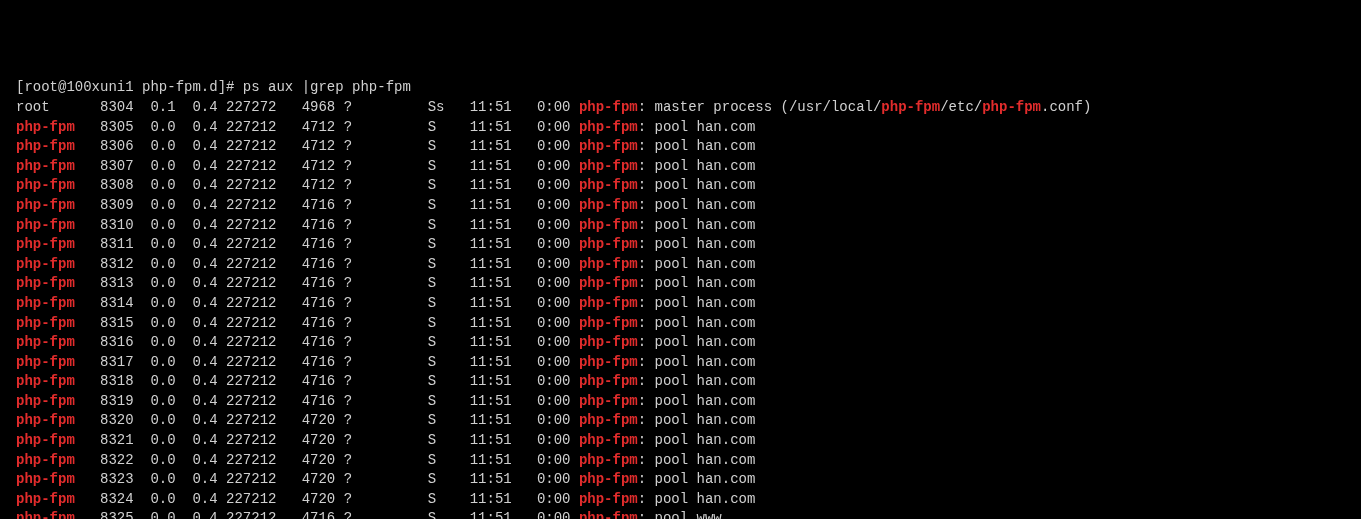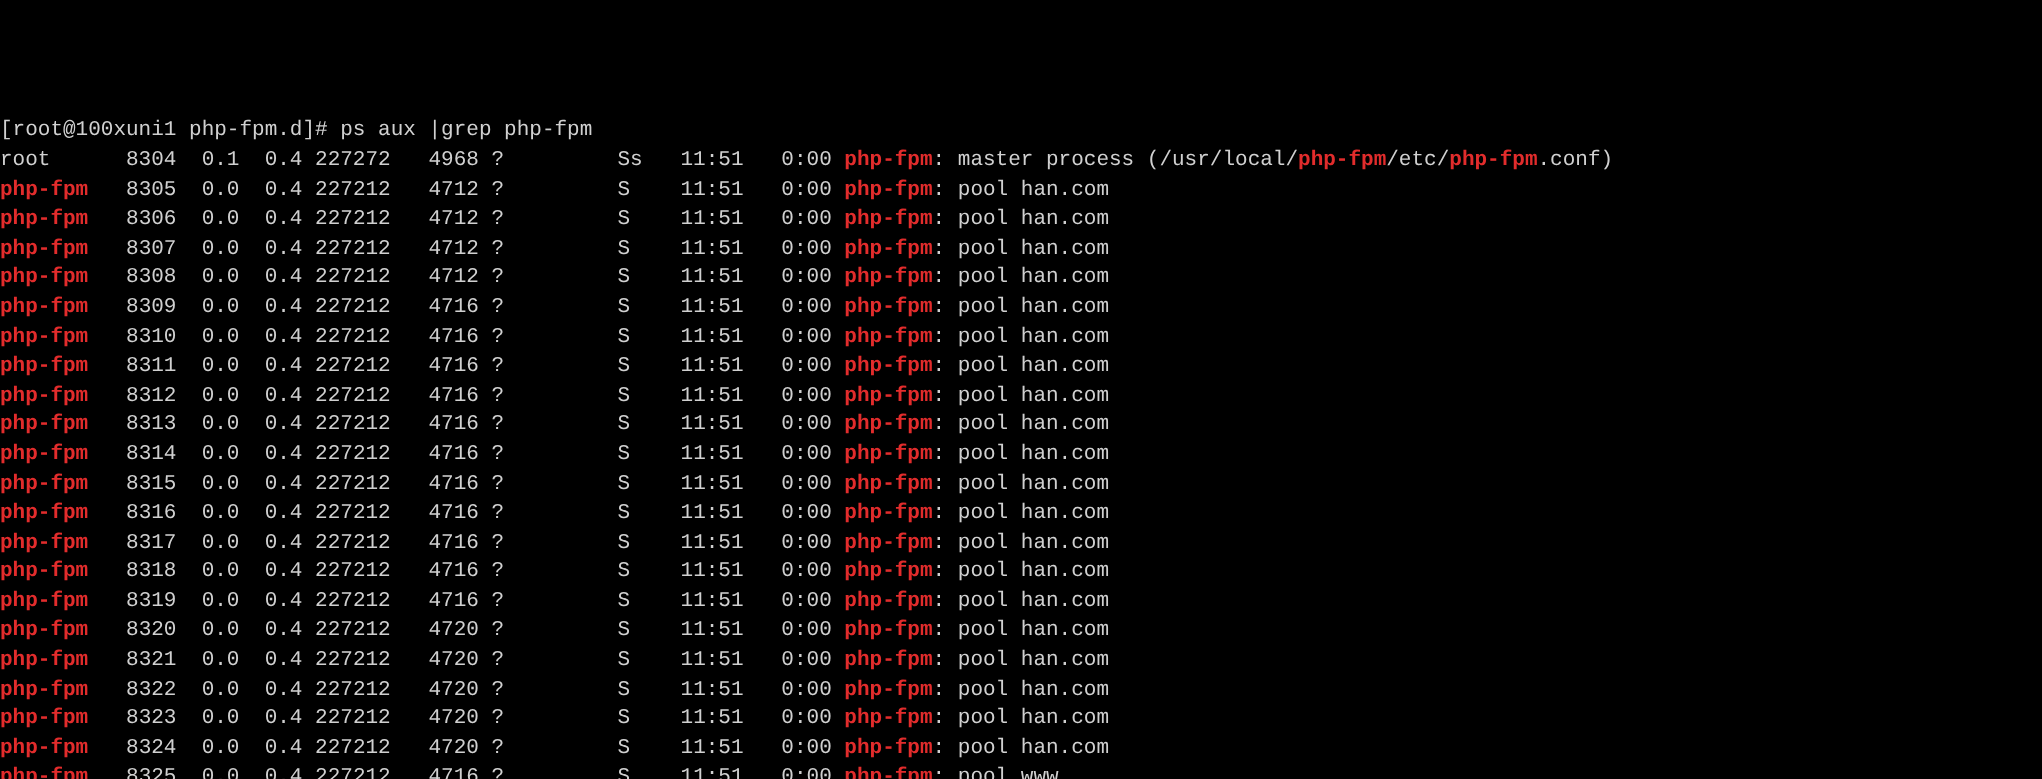--- a/index.html
+++ b/index.html
@@ -14,20 +14,21 @@
     }
     .line {
       display: block;
     }
     .red {
       color: #e22c2c;
       font-weight: bold;
     }
     .white {
       color: #d0d0d0;
+      margin-left: 16px;
     }
   </style>
 </head>
 <body>
 
 
 
 <div id="terminal"><span class="line white">[root@100xuni1 php-fpm.d]# ps aux |grep <span>php-fpm</span></span><span class="line white">root      8304  0.1  0.4 227272   4968 ?         Ss   11:51   0:00 <span class="red">php-fpm</span>: master process (/usr/local/<span class="red">php-fpm</span>/etc/<span class="red">php-fpm</span>.conf)</span><span class="line white"><span class="red">php-fpm  </span> 8305  0.0  0.4 227212   4712 ?         S    11:51   0:00 <span class="red">php-fpm</span>: pool han.com</span><span class="line white"><span class="red">php-fpm  </span> 8306  0.0  0.4 227212   4712 ?         S    11:51   0:00 <span class="red">php-fpm</span>: pool han.com</span><span class="line white"><span class="red">php-fpm  </span> 8307  0.0  0.4 227212   4712 ?         S    11:51   0:00 <span class="red">php-fpm</span>: pool han.com</span><span class="line white"><span class="red">php-fpm  </span> 8308  0.0  0.4 227212   4712 ?         S    11:51   0:00 <span class="red">php-fpm</span>: pool han.com</span><span class="line white"><span class="red">php-fpm  </span> 8309  0.0  0.4 227212   4716 ?         S    11:51   0:00 <span class="red">php-fpm</span>: pool han.com</span><span class="line white"><span class="red">php-fpm  </span> 8310  0.0  0.4 227212   4716 ?         S    11:51   0:00 <span class="red">php-fpm</span>: pool han.com</span><span class="line white"><span class="red">php-fpm  </span> 8311  0.0  0.4 227212   4716 ?         S    11:51   0:00 <span class="red">php-fpm</span>: pool han.com</span><span class="line white"><span class="red">php-fpm  </span> 8312  0.0  0.4 227212   4716 ?         S    11:51   0:00 <span class="red">php-fpm</span>: pool han.com</span><span class="line white"><span class="red">php-fpm  </span> 8313  0.0  0.4 227212   4716 ?         S    11:51   0:00 <span class="red">php-fpm</span>: pool han.com</span><span class="line white"><span class="red">php-fpm  </span> 8314  0.0  0.4 227212   4716 ?         S    11:51   0:00 <span class="red">php-fpm</span>: pool han.com</span><span class="line white"><span class="red">php-fpm  </span> 8315  0.0  0.4 227212   4716 ?         S    11:51   0:00 <span class="red">php-fpm</span>: pool han.com</span><span class="line white"><span class="red">php-fpm  </span> 8316  0.0  0.4 227212   4716 ?         S    11:51   0:00 <span class="red">php-fpm</span>: pool han.com</span><span class="line white"><span class="red">php-fpm  </span> 8317  0.0  0.4 227212   4716 ?         S    11:51   0:00 <span class="red">php-fpm</span>: pool han.com</span><span class="line white"><span class="red">php-fpm  </span> 8318  0.0  0.4 227212   4716 ?         S    11:51   0:00 <span class="red">php-fpm</span>: pool han.com</span><span class="line white"><span class="red">php-fpm  </span> 8319  0.0  0.4 227212   4716 ?         S    11:51   0:00 <span class="red">php-fpm</span>: pool han.com</span><span class="line white"><span class="red">php-fpm  </span> 8320  0.0  0.4 227212   4720 ?         S    11:51   0:00 <span class="red">php-fpm</span>: pool han.com</span><span class="line white"><span class="red">php-fpm  </span> 8321  0.0  0.4 227212   4720 ?         S    11:51   0:00 <span class="red">php-fpm</span>: pool han.com</span><span class="line white"><span class="red">php-fpm  </span> 8322  0.0  0.4 227212   4720 ?         S    11:51   0:00 <span class="red">php-fpm</span>: pool han.com</span><span class="line white"><span class="red">php-fpm  </span> 8323  0.0  0.4 227212   4720 ?         S    11:51   0:00 <span class="red">php-fpm</span>: pool han.com</span><span class="line white"><span class="red">php-fpm  </span> 8324  0.0  0.4 227212   4720 ?         S    11:51   0:00 <span class="red">php-fpm</span>: pool han.com</span><span class="line white"><span class="red">php-fpm  </span> 8325  0.0  0.4 227212   4716 ?         S    11:51   0:00 <span class="red">php-fpm</span>: pool www</span></div>
 
 

